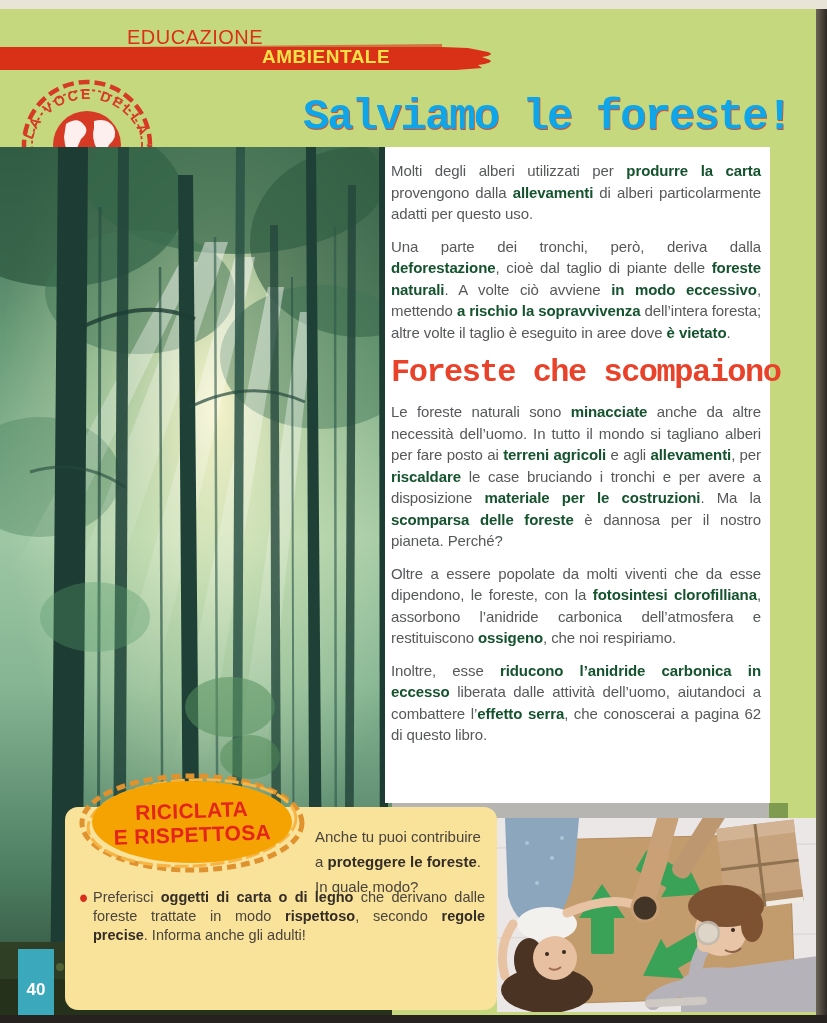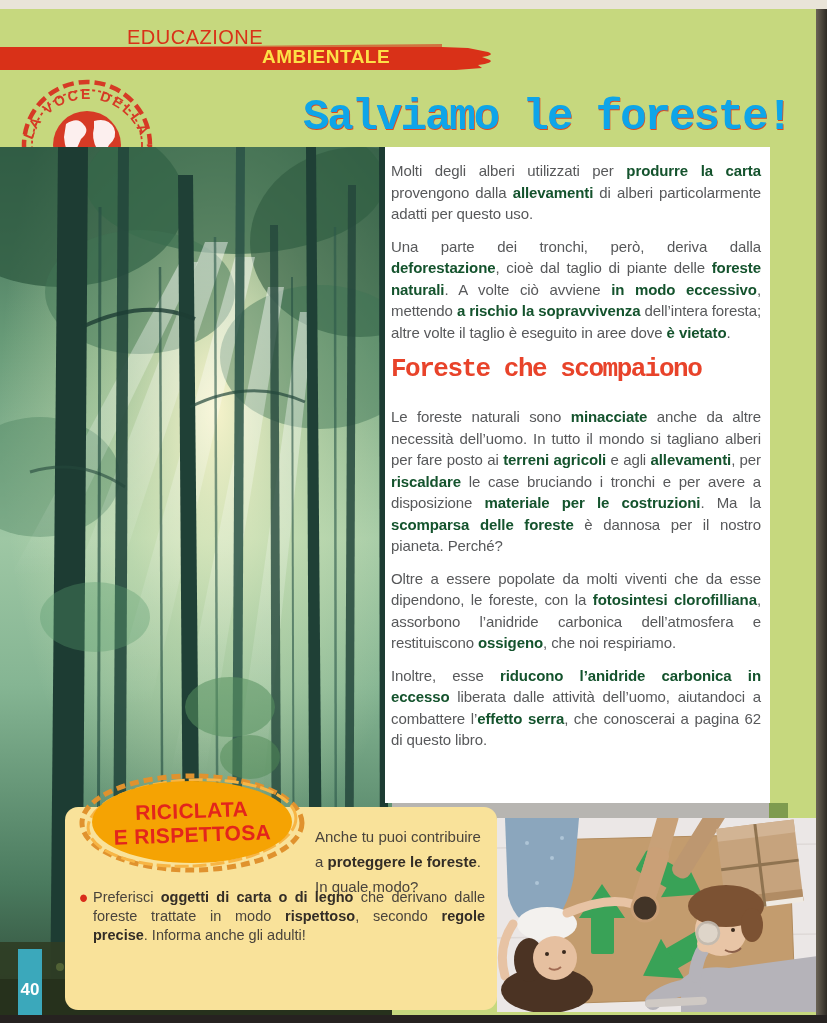--- a/index.html
+++ b/index.html
@@ -31,22 +31,22 @@
 
   
   .forest { position:absolute; left:0px; top:147px; }
 
   
   .panel { position:absolute; left:385px; top:147px; width:385px; height:656px; background:#ffffff;
            padding:13px 9px 0 6px; }
   .panel p { font-size:15px; line-height:21.5px; color:#57585a; text-align:justify;
              letter-spacing:-0.1px; margin-bottom:11px; }
   .panel p b { color:#14532d; }
-  .panel h2 { font-family:"Liberation Mono", monospace; font-weight:bold; font-size:26px;
-              letter-spacing:-1.5px; color:#e8432a; margin:3px 0 22px 0; white-space:nowrap; }
+  .panel h2 { font-family:"Liberation Mono", monospace; font-weight:bold; font-size:32px;
+              letter-spacing:-1.5px; color:#e8432a; margin:3px 0 10px 0; white-space:nowrap; }
   .shadow-bar { position:absolute; left:392px; top:803px; width:377px; height:16px; background:#b7b5b1; }
   .shadow-olive { position:absolute; left:769px; top:803px; width:19px; height:17px; background:#7e9b4f; }
 
   
   .tipbox { position:absolute; left:65px; top:807px; width:432px; height:203px;
             background:#f9e29a; border-radius:13px; }
   .tip-intro { position:absolute; left:250px; top:17px; width:176px; font-size:15px;
                line-height:25px; color:#4a443c; }
   .tip-intro b, .tip-bullets b { color:#332d26; }
   .tip-bullets { position:absolute; left:14px; top:80px; width:406px; list-style:none; }
@@ -57,21 +57,21 @@
   
   .badge { position:absolute; left:78px; top:772px; width:228px; height:102px; }
   .badge svg { position:absolute; left:0; top:0; }
   .badge-text { position:absolute; left:0; top:0; width:228px; height:102px; display:flex;
                 flex-direction:column; align-items:center; justify-content:center;
                 transform:rotate(-2deg); }
   .badge-text span { font-size:21px; font-weight:bold; color:#e3251c; line-height:24px;
                      letter-spacing:.3px; }
 
   
-  .pagenum { position:absolute; left:18px; top:949px; width:24px; height:67px; background:#3ba8bb;
+  .pagenum { position:absolute; left:18px; top:949px; width:36px; height:67px; background:#3ba8bb;
              color:#ffffff; font-weight:bold; font-size:17px; display:flex; align-items:center;
              justify-content:center; padding-top:14px; }
 
   
   .kids { position:absolute; left:497px; top:818px; }
 </style>
 </head>
 <body>
 
 <div id="screen">

